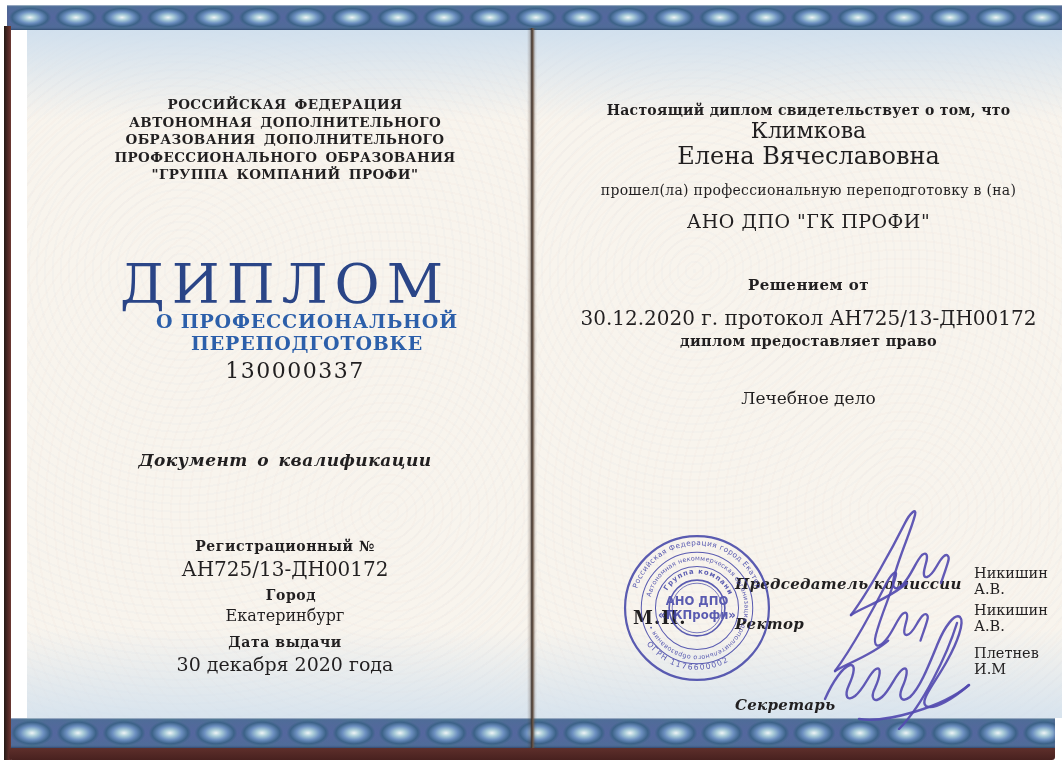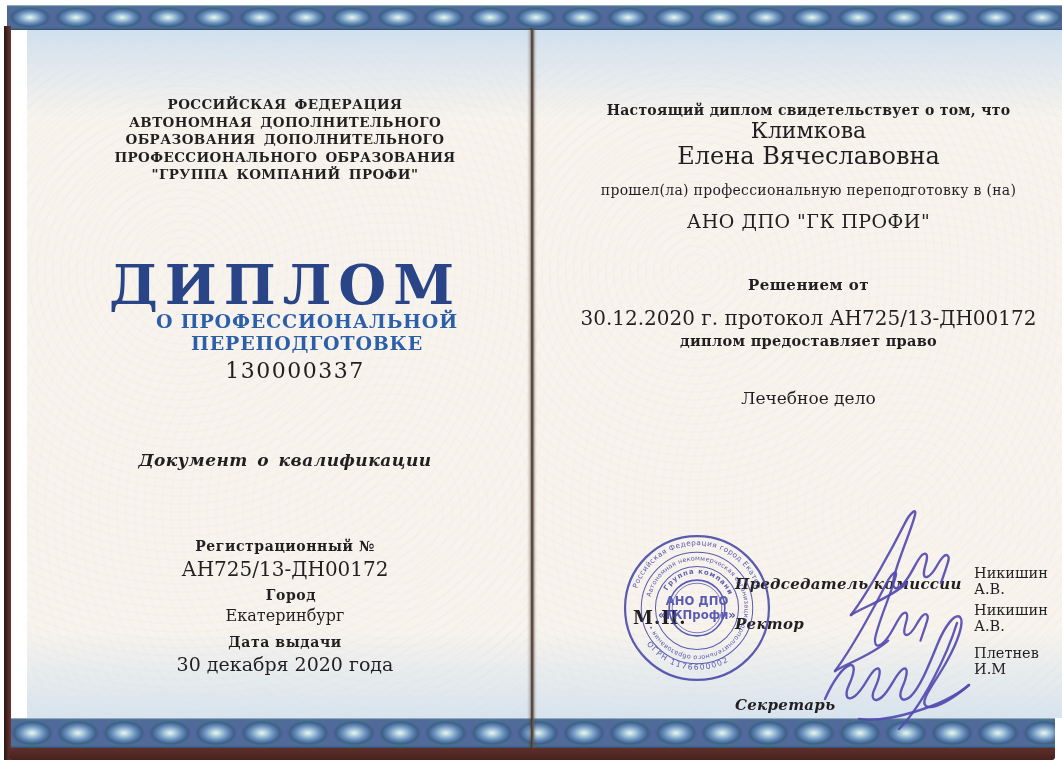--- a/index.html
+++ b/index.html
@@ -31,21 +31,21 @@
       repeating-radial-gradient(circle at 30% 35%, rgba(180,198,220,.06) 0 2px, rgba(0,0,0,0) 2px 8px),
       repeating-radial-gradient(circle at 70% 70%, rgba(225,185,175,.05) 0 2px, rgba(0,0,0,0) 2px 9px);}
   .page-left{left:7px;width:516px;margin-left:20px;}
   .page-right{left:537px;right:0;}
 
   .c{position:absolute;left:0;right:0;text-align:center;}
   .page-right .c{padding-left:18px;}
 
   
   .org{top:66px;font-weight:bold;font-size:13.5px;line-height:17.5px;letter-spacing:.4px;word-spacing:3px;}
-  .title{top:222px;font-size:55px;font-weight:bold;color:var(--title-navy,#2a4587);letter-spacing:7px;text-align:center;}
+  .title{top:222px;font-size:55px;font-weight:normal;color:var(--title-navy,#2a4587);letter-spacing:7px;text-align:center;}
   .subtitle{top:281px;font-size:19px;font-weight:bold;color:var(--subtitle-blue,#2c5faa);line-height:21.5px;letter-spacing:.8px;padding-left:44px;}
   .blank-number{top:328px;font-size:22px;letter-spacing:1.5px;padding-left:20px;}
   .qual{top:420px;font-size:17px;font-style:italic;font-weight:bold;letter-spacing:.5px;word-spacing:3px;}
   .reg-label{top:508px;font-weight:bold;font-size:14px;letter-spacing:.6px;}
   .reg-value{top:527px;font-size:20px;}
   .city-label{top:557px;font-weight:bold;font-size:14px;letter-spacing:.6px;padding-left:12px;}
   .city-value{top:576px;font-size:16px;}
   .date-label{top:604px;font-weight:bold;font-size:14px;letter-spacing:.6px;}
   .date-value{top:623px;font-size:19px;}
 

